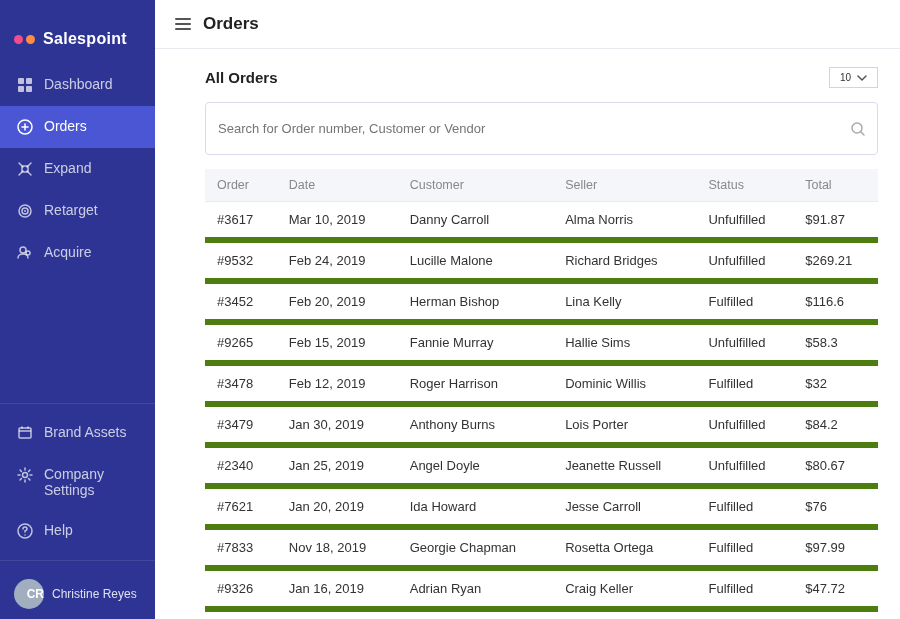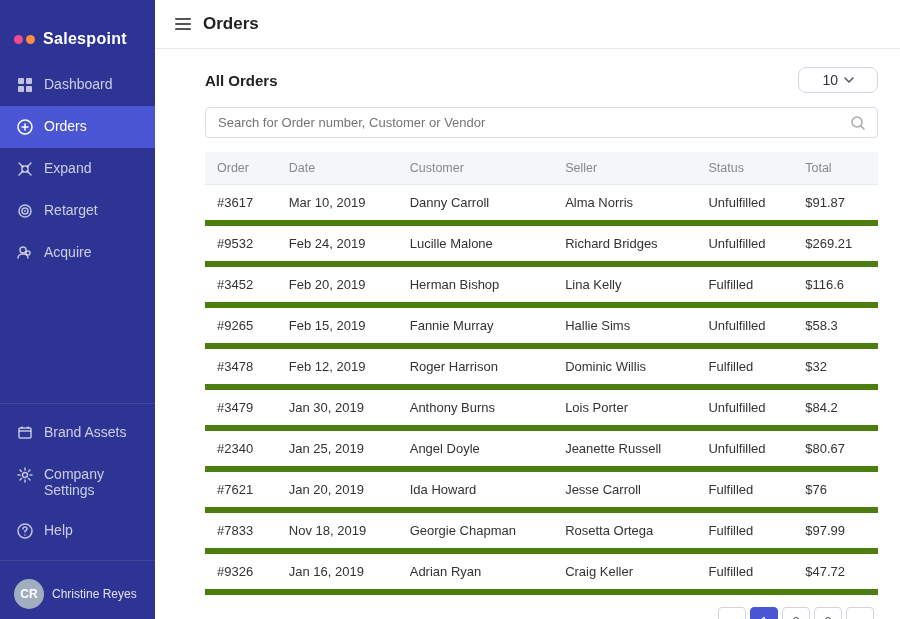--- a/index.html
+++ b/index.html
@@ -76,21 +76,21 @@
     .avatar-row {
       display: flex;
       align-items: center;
       gap: 8px;
       padding: 10px 14px;
     }
     .avatar-circle {
       width: 30px; height: 30px;
       border-radius: 50%;
       background: #a0aec0;
-      display: flex; align-items: center; justify-content: center;
+      display: flex; align-items: center; justify-content: flex-end;
       font-size: 12px; color: white; font-weight: 600;
       overflow: hidden;
     }
     .avatar-name {
       color: rgba(255,255,255,0.85);
       font-size: 12px;
     }
 
     
     .main {
@@ -140,34 +140,34 @@
     }
     .all-orders-label {
       font-size: 15px;
       font-weight: 600;
       color: #222;
     }
     .per-page-select {
       display: flex;
       align-items: center;
       border: 1px solid #d0d5e0;
-      border-radius: 8px;
-      padding: 4px 23px;
-      font-size: 14px;
+      border-radius: 0;
+      padding: 4px 10px;
+      font-size: 10px;
       color: #333;
       cursor: pointer;
       gap: 6px;
       background: white;
     }
     .search-bar {
       display: flex;
       align-items: center;
       border: 1px solid #d8dce8;
       border-radius: 4px;
-      padding: 7px 12px;
+      padding: 18px 12px;
       margin-bottom: 14px;
       background: white;
       gap: 8px;
     }
     .search-bar input {
       border: none;
       outline: none;
       font-size: 13px;
       color: #555;
       flex: 1;

